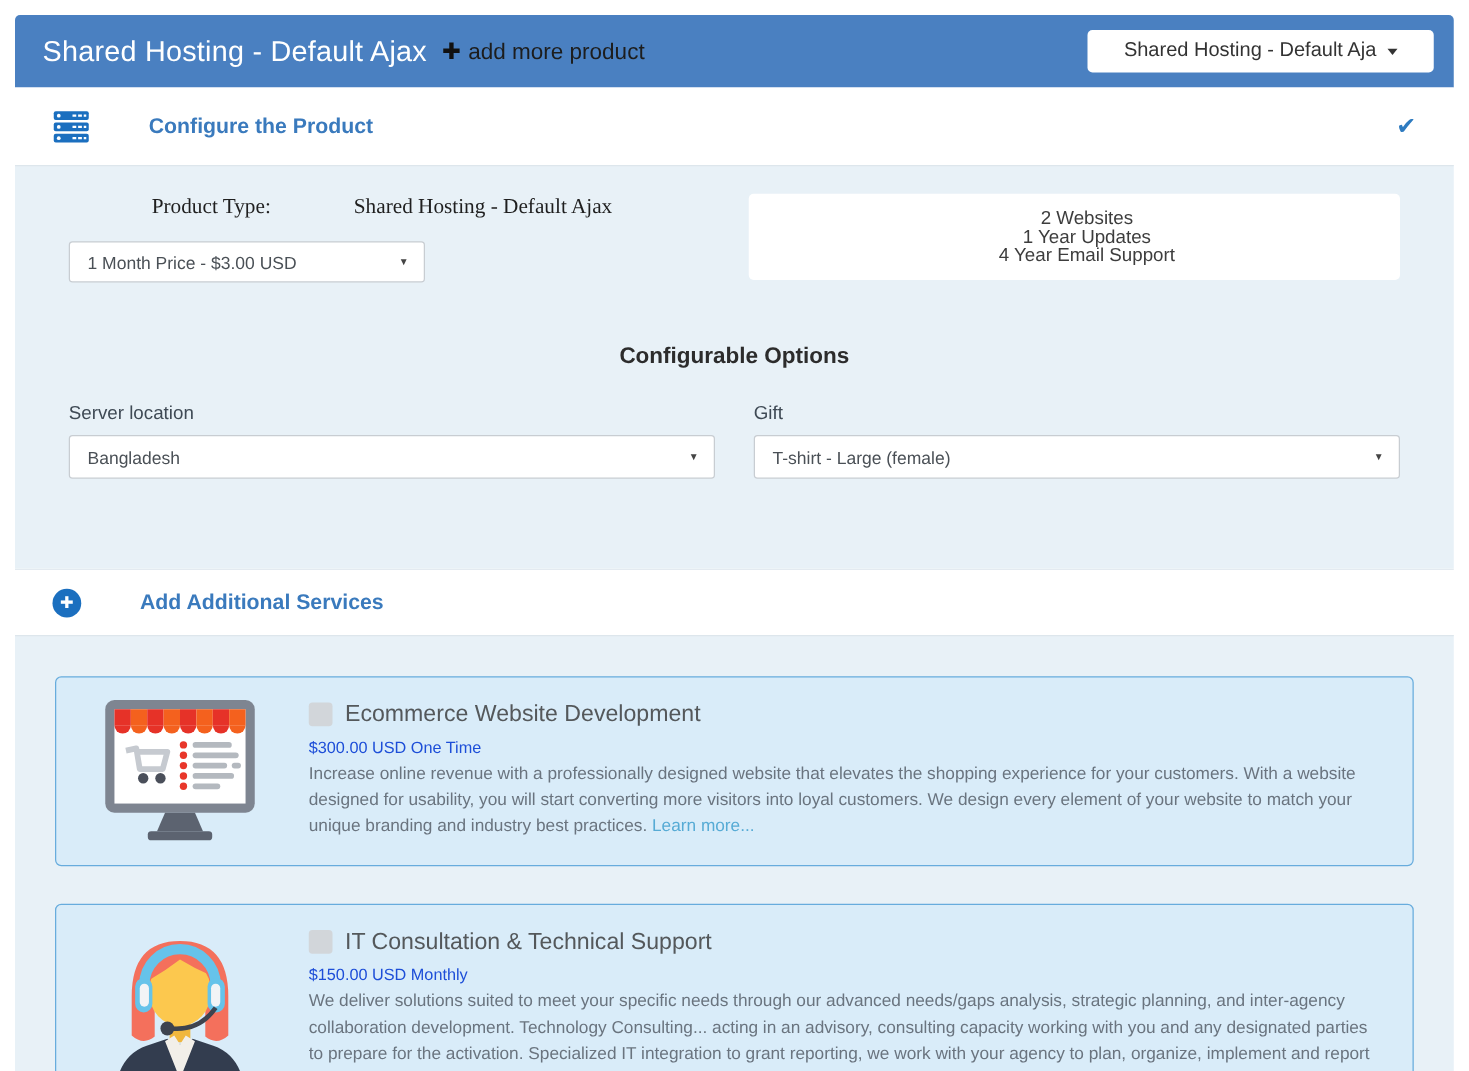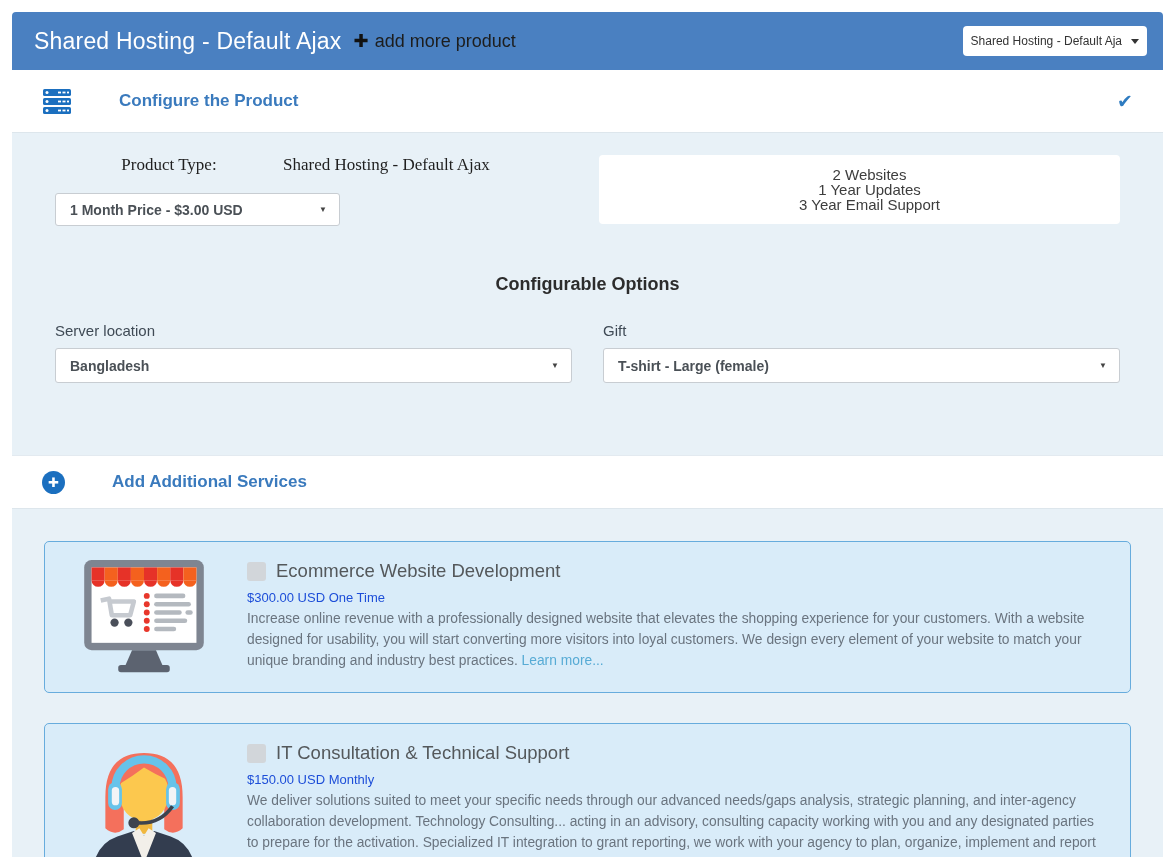--- a/index.html
+++ b/index.html
@@ -11,22 +11,22 @@
   .topbar {
     background: #4a80c1; height: 58px; border-radius: 4px 4px 0 0;
     display: flex; align-items: center; padding: 0 16px 0 22px;
   }
   .topbar-title { color: #ffffff; font-size: 23px; font-weight: 400; letter-spacing: .2px; }
   .addmore-wrap { display: flex; align-items: center; margin-left: 12px; cursor: pointer; }
   .plus-glyph { color: #111111; font-size: 18px; font-weight: 700; margin-right: 6px; }
   .addmore-label { color: #1d1d1d; font-size: 18px; }
   .product-dd {
     margin-left: auto; background: #ffffff; border: none; border-radius: 4px;
-    padding: 8px 8px; display: flex; align-items: center; gap: 9px;
-    font-size: 12px; color: #333333; font-family: inherit; cursor: pointer;
+    padding: 8px 29px; display: flex; align-items: center; gap: 9px;
+    font-size: 16px; color: #333333; font-family: inherit; cursor: pointer;
   }
   .caret { width: 0; height: 0; border-left: 4px solid transparent; border-right: 4px solid transparent; border-top: 5px solid #333333; }
 
   
   .section-head { background: #ffffff; display: flex; align-items: center; padding: 0 30px; gap: 31px; }
   .section-head.configure { height: 62px; }
   .section-head.addons { height: 53px; border-top: 1px solid #e3eaf0; }
   .section-title { color: #3a7abd; font-size: 17px; font-weight: 700; margin-left: 16px; }
   .head-check { margin-left: auto; color: #2e7bc0; font-size: 19px; font-weight: 700; }
   .plus-circle {
@@ -52,21 +52,21 @@
   .features-box {
     flex: 1; margin-left: 16px; background: #ffffff; border-radius: 4px;
     padding: 12px 10px 12px 30px; align-self: flex-start;
   }
   .feature-line { font-size: 15px; line-height: 15px; color: #3d3d3d; }
 
   
   .select {
     background: #ffffff; border: 1px solid #c8cdd2; border-radius: 3px;
     display: flex; align-items: center; height: 33px; padding: 0 30px 0 14px;
-    position: relative; cursor: pointer; font-size: 14px; color: #4a5056; font-weight: bold;
+    position: relative; cursor: pointer; font-size: 14px; color: #4a5056;
   }
   .select-arrow { position: absolute; right: 12px; font-size: 8px; color: #444444; }
   .billing-select { width: 285px; }
 
   
   .config-options-title { text-align: center; font-size: 18px; font-weight: 700; color: #2c2c2c; margin: 48px 0 27px; }
   .options-row { display: flex; gap: 31px; }
   .option-block { flex: 1; }
   .option-label { font-size: 15px; color: #3f4a55; margin-bottom: 9px; }
   .option-block .select { height: 35px; }
@@ -143,21 +143,21 @@
           <div class="prod-row" style="margin-bottom:0;">
             <div class="select billing-select">
               <span>1 Month Price - $3.00 USD</span>
               <span class="select-arrow">▼</span>
             </div>
           </div>
         </div>
         <div class="features-box">
           <div class="feature-line">2 Websites</div>
           <div class="feature-line">1 Year Updates</div>
-          <div class="feature-line">3 Year Email Support</div>
+          <div class="feature-line">4 Year Email Support</div>
         </div>
       </div>
 
       <div class="config-options-title">Configurable Options</div>
 
       <div class="options-row">
         <div class="option-block">
           <div class="option-label">Server location</div>
           <div class="select">
             <span>Bangladesh</span>

